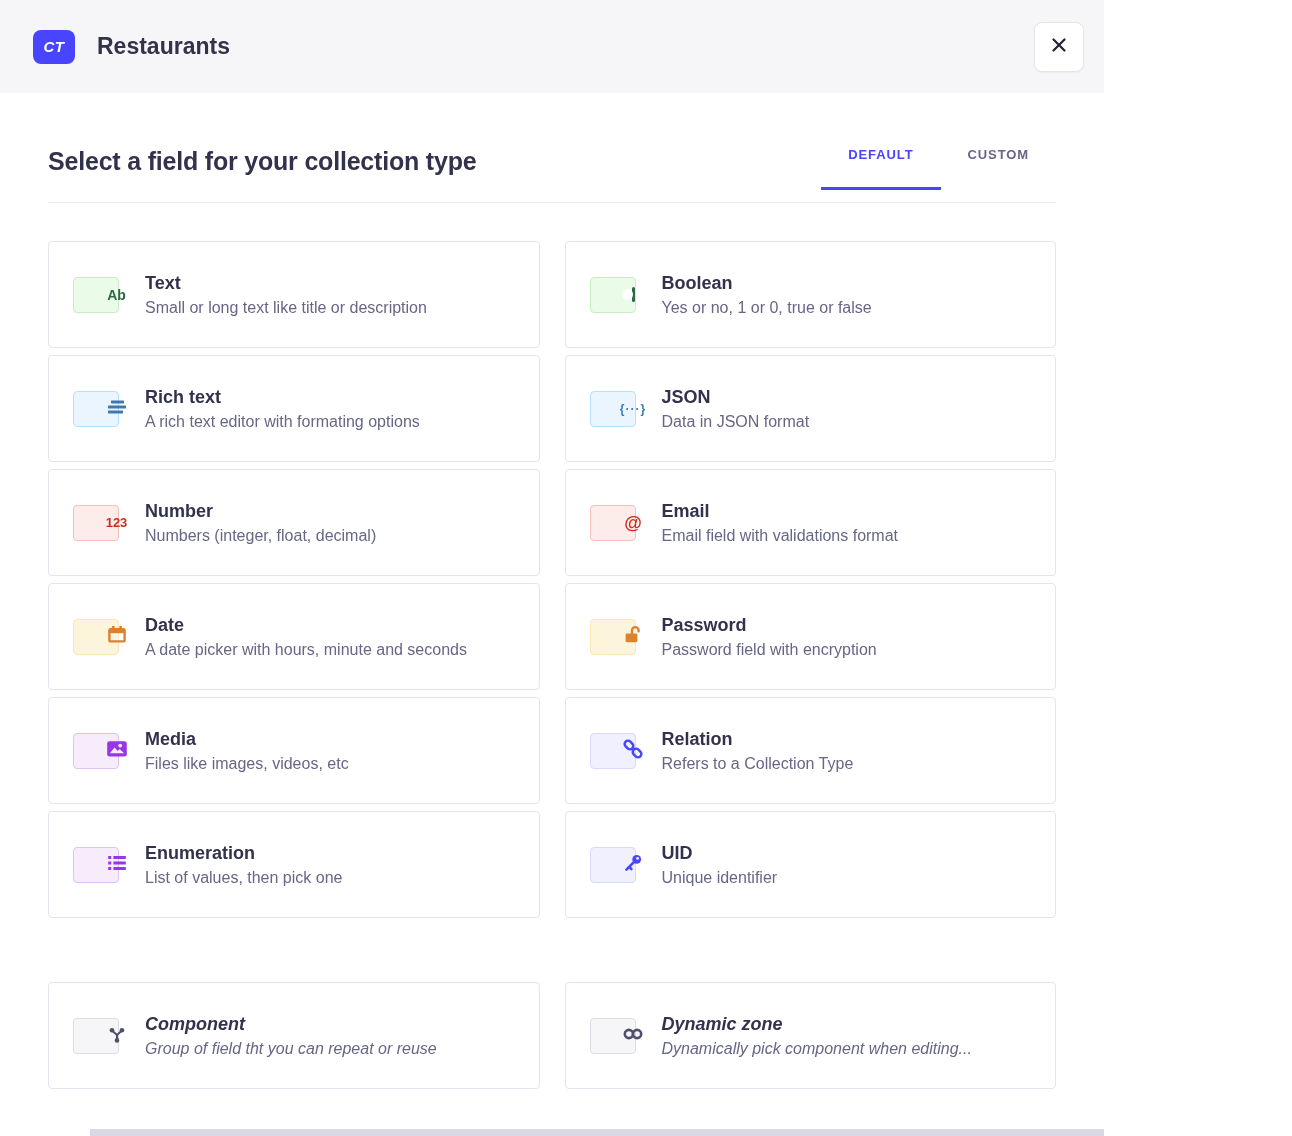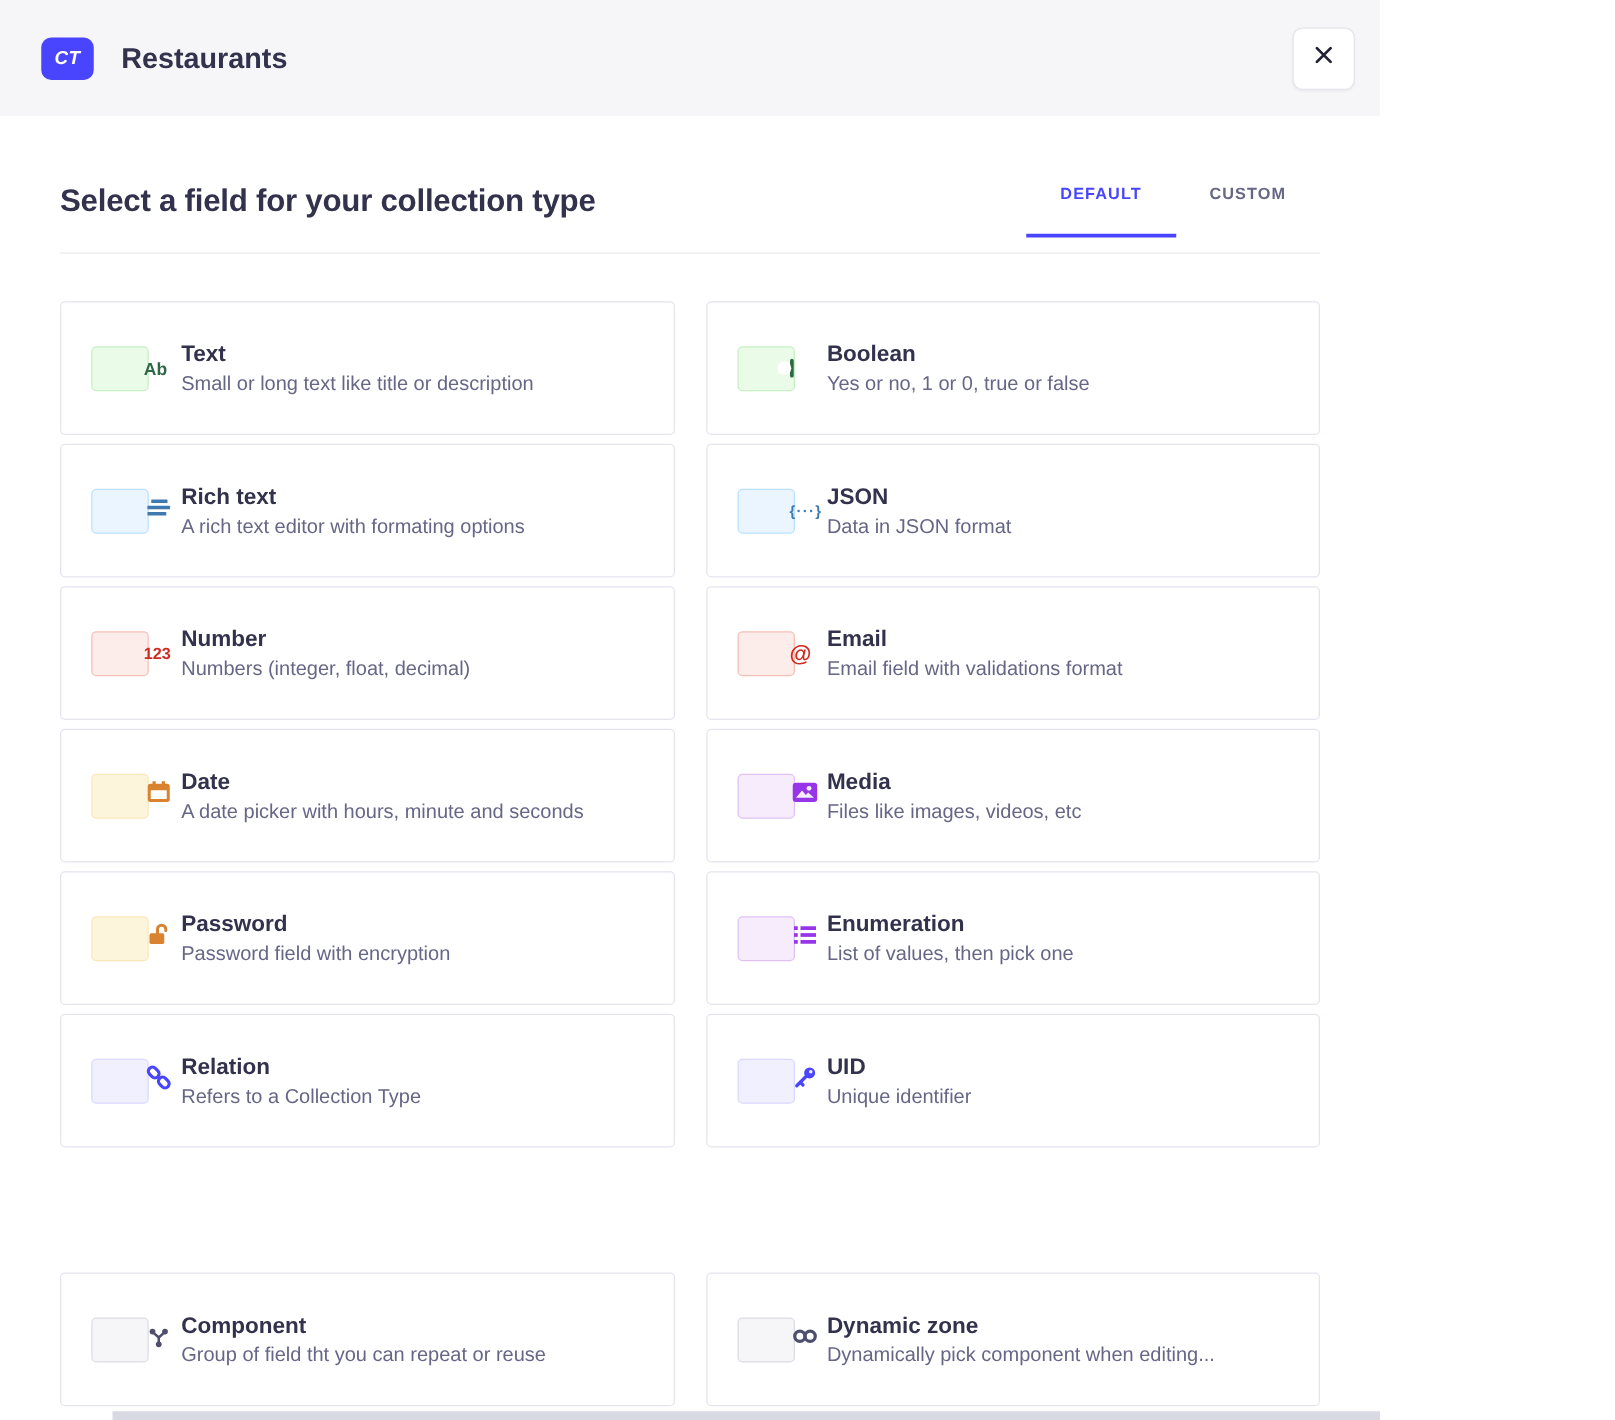--- a/index.html
+++ b/index.html
@@ -51,31 +51,31 @@
     content: ""; position: absolute; left: 0; right: 0; bottom: -2px;
     height: 3px; background: #4945ff;
   }
 
   
   .grid {
     margin-top: 38px;
     display: grid; grid-template-columns: 1fr 1fr;
     column-gap: 25px; row-gap: 7px;
   }
-  .grid.bottom { margin-top: 100px; }
+  .grid.bottom { margin-top: 64px; font-style: italic; }
   .card {
     height: 107px; background: #fff;
     border: 1px solid #e4e4ef; border-radius: 4px;
     display: flex; align-items: center;
     padding: 0 24px; gap: 26px; cursor: pointer;
   }
   .iconbox {
     width: 46px; height: 36px; min-width: 46px;
     border-radius: 4px; border: 1px solid;
-    display: flex; align-items: center;  padding-left: 41px;
+    display: flex; align-items: center; justify-content: center; padding-left: 41px;
   }
   .acc-green   { background:#eafbe7; border-color:#c6f0c2; color:#2f6846; }
   .acc-blue    { background:#eaf5ff; border-color:#b8e1ff; color:#3e7ab0; }
   .acc-red     { background:#fcecea; border-color:#f5c0b8; color:#d02b20; }
   .acc-orange  { background:#fdf4dc; border-color:#fae7b9; color:#d9822f; }
   .acc-purple  { background:#f6ecfc; border-color:#e0c1f4; color:#9736e8; }
   .acc-indigo  { background:#f0f0ff; border-color:#d9d8ff; color:#4945ff; }
   .acc-neutral { background:#f6f6f9; border-color:#dcdce4; color:#4f4f6d; }
 
   .it-ab     { font-weight:700; font-size:14px; }
@@ -202,47 +202,64 @@
               </svg>
           </span>
         </div>
         <div class="meta">
           <div class="card-title">Date</div>
           <div class="card-desc">A date picker with hours, minute and seconds</div>
         </div>
       </div>
 
       <div class="card">
+        <div class="iconbox acc-orange">
+          <span>
+            <svg width="24" height="24" viewBox="0 0 24 24">
+                <rect x="4.6" y="10.6" width="11.8" height="8.6" rx="1.4" fill="currentColor"></rect>
+                <path d="M11 10.6 V7.4 a3.3 3.3 0 0 1 6.6 0 V8.4" fill="none" stroke="currentColor" stroke-width="2.4" stroke-linecap="round"></path>
+              </svg>
+          </span>
+        </div>
+        <div class="meta">
+          <div class="card-title">Password</div>
+          <div class="card-desc">Password field with encryption</div>
+        </div>
+      </div>
+
+      <div class="card">
         <div class="iconbox acc-purple">
           <span>
             <svg width="24" height="24" viewBox="0 0 24 24">
                 <rect x="2.2" y="4.2" width="19.6" height="15.4" rx="2.4" fill="currentColor"></rect>
                 <circle cx="15.2" cy="8.6" r="1.9" fill="#f6ecfc"></circle>
                 <path d="M4.8 16.2 L9.6 10.4 L12.7 14 L14.5 12 L19.2 16.2 Z" fill="#f6ecfc"></path>
               </svg>
           </span>
         </div>
         <div class="meta">
           <div class="card-title">Media</div>
           <div class="card-desc">Files like images, videos, etc</div>
         </div>
       </div>
 
       <div class="card">
-        <div class="iconbox acc-orange">
-          <span>
-            <svg width="24" height="24" viewBox="0 0 24 24">
-                <rect x="4.6" y="10.6" width="11.8" height="8.6" rx="1.4" fill="currentColor"></rect>
-                <path d="M11 10.6 V7.4 a3.3 3.3 0 0 1 6.6 0 V8.4" fill="none" stroke="currentColor" stroke-width="2.4" stroke-linecap="round"></path>
-              </svg>
-          </span>
-        </div>
-        <div class="meta">
-          <div class="card-title">Password</div>
-          <div class="card-desc">Password field with encryption</div>
+        <div class="iconbox acc-indigo">
+          <span>
+            <svg width="24" height="24" viewBox="0 0 24 24">
+                <g transform="rotate(45 12 12)" fill="none" stroke="currentColor" stroke-width="2.5">
+                  <rect x="1.6" y="8.7" width="9.4" height="6.6" rx="3.3"></rect>
+                  <rect x="13" y="8.7" width="9.4" height="6.6" rx="3.3"></rect>
+                </g>
+              </svg>
+          </span>
+        </div>
+        <div class="meta">
+          <div class="card-title">Relation</div>
+          <div class="card-desc">Refers to a Collection Type</div>
         </div>
       </div>
 
       <div class="card">
         <div class="iconbox acc-purple">
           <span>
             <svg width="24" height="24" viewBox="0 0 24 24" fill="currentColor">
                 <rect x="3.2" y="5" width="3" height="3"></rect>
                 <rect x="8.4" y="5" width="12.4" height="3"></rect>
                 <rect x="3.2" y="10.5" width="3" height="3"></rect>
@@ -255,37 +272,20 @@
         <div class="meta">
           <div class="card-title">Enumeration</div>
           <div class="card-desc">List of values, then pick one</div>
         </div>
       </div>
 
       <div class="card">
         <div class="iconbox acc-indigo">
           <span>
             <svg width="24" height="24" viewBox="0 0 24 24">
-                <g transform="rotate(45 12 12)" fill="none" stroke="currentColor" stroke-width="2.5">
-                  <rect x="1.6" y="8.7" width="9.4" height="6.6" rx="3.3"></rect>
-                  <rect x="13" y="8.7" width="9.4" height="6.6" rx="3.3"></rect>
-                </g>
-              </svg>
-          </span>
-        </div>
-        <div class="meta">
-          <div class="card-title">Relation</div>
-          <div class="card-desc">Refers to a Collection Type</div>
-        </div>
-      </div>
-
-      <div class="card">
-        <div class="iconbox acc-indigo">
-          <span>
-            <svg width="24" height="24" viewBox="0 0 24 24">
                 <circle cx="15.7" cy="8.3" r="4.4" fill="currentColor"></circle>
                 <circle cx="16.6" cy="7.4" r="1.4" fill="#f0f0ff"></circle>
                 <path d="M12.6 11.4 L5.4 18.6 M8.2 15.8 L10.4 18" fill="none" stroke="currentColor" stroke-width="2.6" stroke-linecap="round"></path>
               </svg>
           </span>
         </div>
         <div class="meta">
           <div class="card-title">UID</div>
           <div class="card-desc">Unique identifier</div>
         </div>

